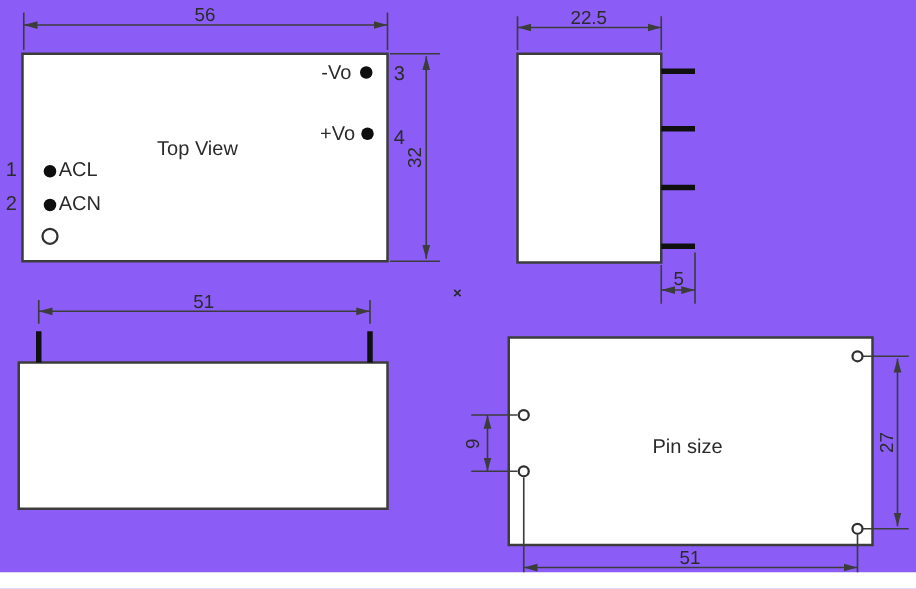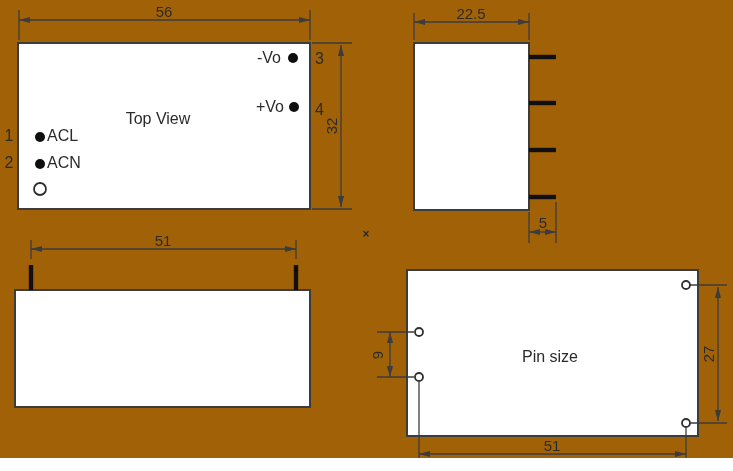--- a/index.html
+++ b/index.html
@@ -1,16 +1,16 @@
 <!DOCTYPE html>
 <html><head>
 <meta charset="utf-8">
 <style>
   html, body { margin: 0; padding: 0; background: #ffffff; }
-  .stage { position: relative; width: 733px; height: 458px; background: #a16207; overflow: hidden; }
+  .stage { position: relative; width: 733px; height: 458px; background: #8b5cf6; overflow: hidden; }
   svg { display: block; }
   svg text { font-family: "Liberation Sans", "DejaVu Sans", sans-serif; fill: #2b2b2b; }
   .outline { fill: #ffffff; stroke: #3c3c3c; stroke-width: 2; }
   .dim { stroke: #3c3c3c; stroke-width: 1.3; fill: none; }
   .pin-bar { stroke: #101010; stroke-width: 4.4; }
   .dot { fill: #0e0e0e; }
   .hole { fill: #ffffff; stroke: #303030; stroke-width: 1.8; }
   .t15 { font-size: 15px; }
   .t16 { font-size: 16px; }
   .t12b { font-size: 12px; font-weight: bold; }

